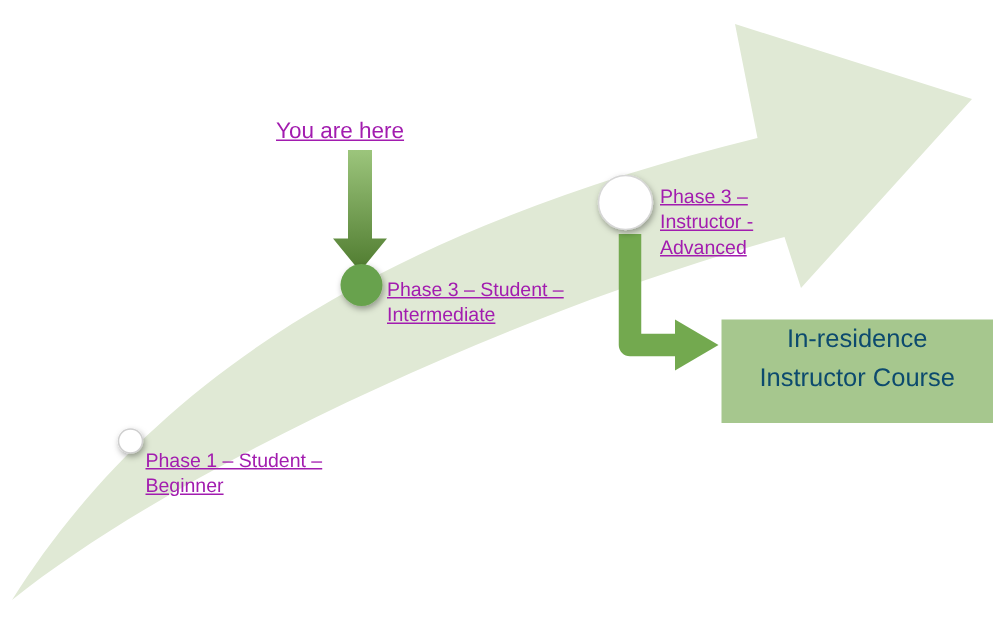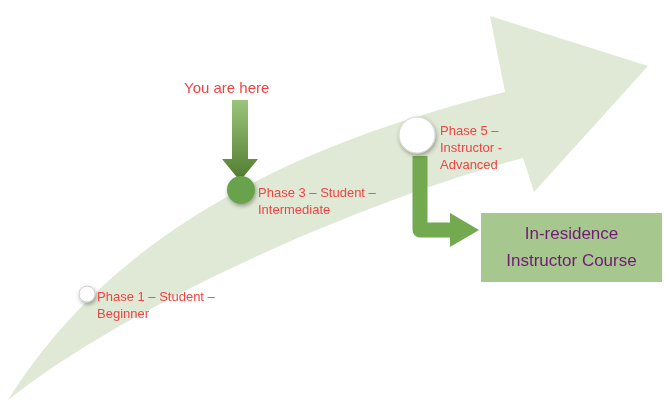--- a/index.html
+++ b/index.html
@@ -15,55 +15,55 @@
     background: #ffffff;
     overflow: hidden;
   }
   .stage svg {
     position: absolute;
     left: 0;
     top: 0;
   }
   .label {
     position: absolute;
-    color: #ef4444;
+    color: #a21caf;
     font-size: 13px;
     line-height: 1.3;
+    text-decoration: underline;
   }
   .you-are-here {
     left: 184px;
     top: 78px;
     font-size: 15px;
     width: 130px;
   }
   .phase1-label {
     left: 97px;
-    top: 289px;
+    top: 299px;
     width: 150px;
   }
   .phase2-label {
     left: 258px;
     top: 185px;
     width: 155px;
   }
   .phase3-label {
     left: 440px;
     top: 123px;
     width: 90px;
   }
   .course-box {
     position: absolute;
     left: 481px;
     top: 213px;
     width: 181px;
     height: 69px;
     background: #a6c78e;
-    color: #701a75;
+    color: #0c4a6e;
     display: flex;
-    align-items: center;
     justify-content: center;
     text-align: center;
   }
   .course-box span {
     display: block;
     width: 150px;
     font-size: 17px;
     line-height: 1.55;
   }
 </style>
@@ -101,19 +101,19 @@
     <circle cx="241" cy="190" r="14" filter="url(#markerShadow)" fill="#68a24d"></circle>
     <circle cx="417" cy="135" r="18" stroke="#d6d6d6" stroke-width="1" filter="url(#markerShadow)" fill="#ffffff"></circle>
   </svg>
 
   <div class="label you-are-here">You are here</div>
 
   <div class="label phase1-label">Phase 1 – Student – Beginner</div>
 
   <div class="label phase2-label">Phase 3 – Student – Intermediate</div>
 
-  <div class="label phase3-label">Phase 5 – Instructor - Advanced</div>
+  <div class="label phase3-label">Phase 3 – Instructor - Advanced</div>
 
   <div class="course-box">
     <span>In-residence Instructor Course</span>
   </div>
 
 </div>
 
 </body></html>

